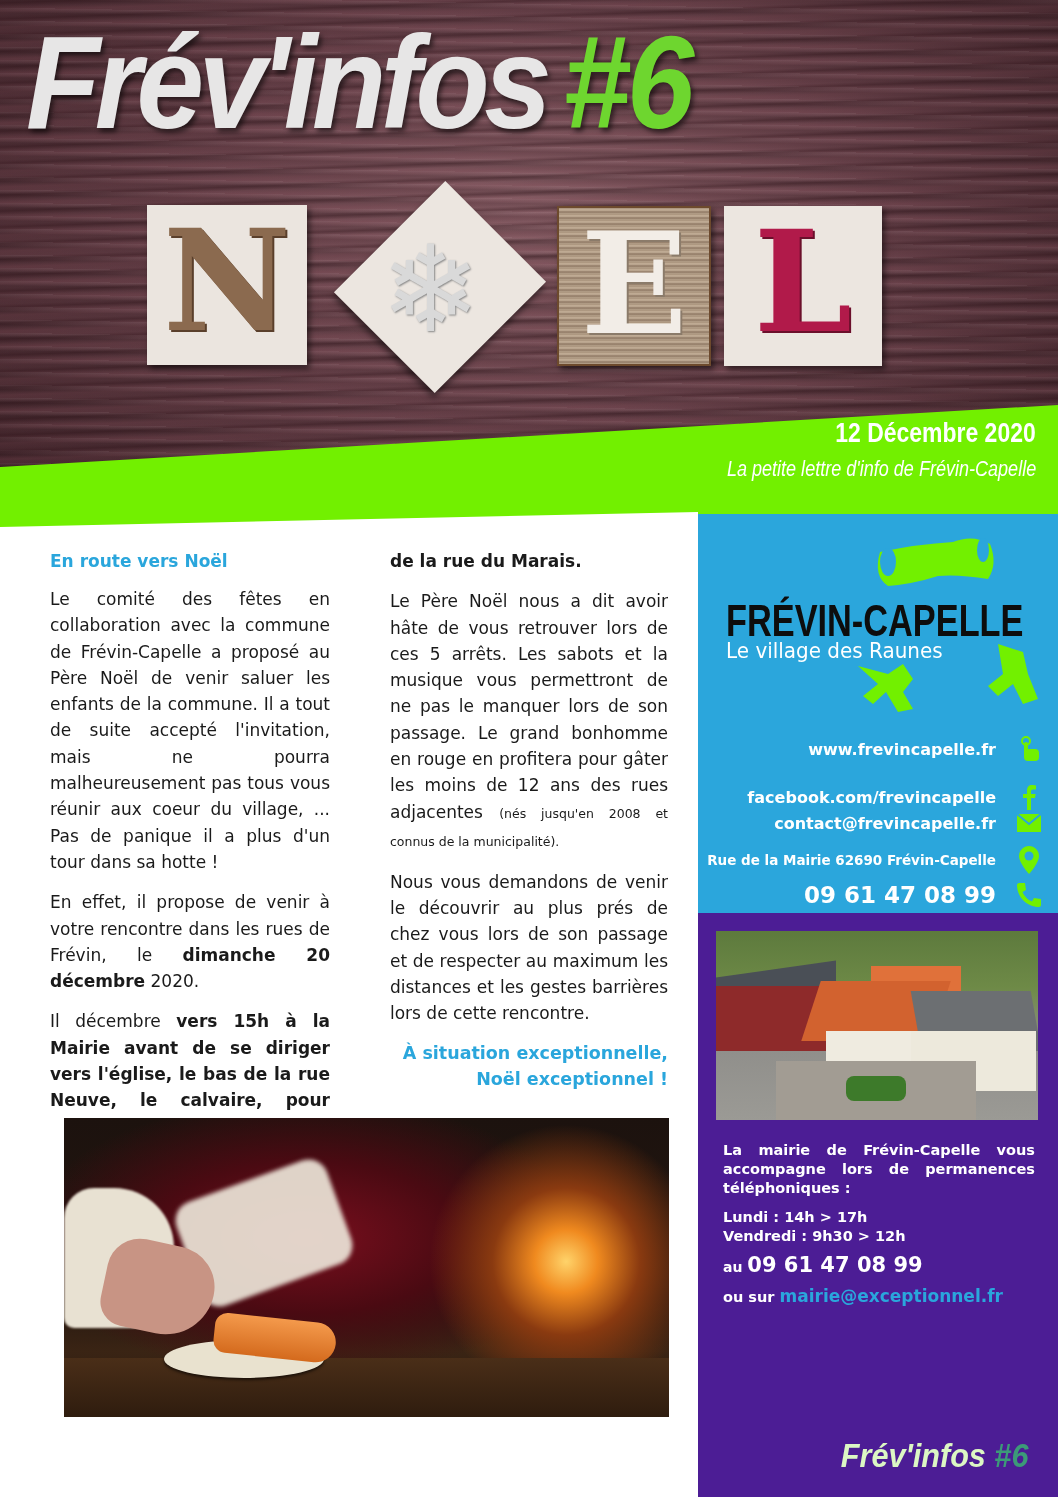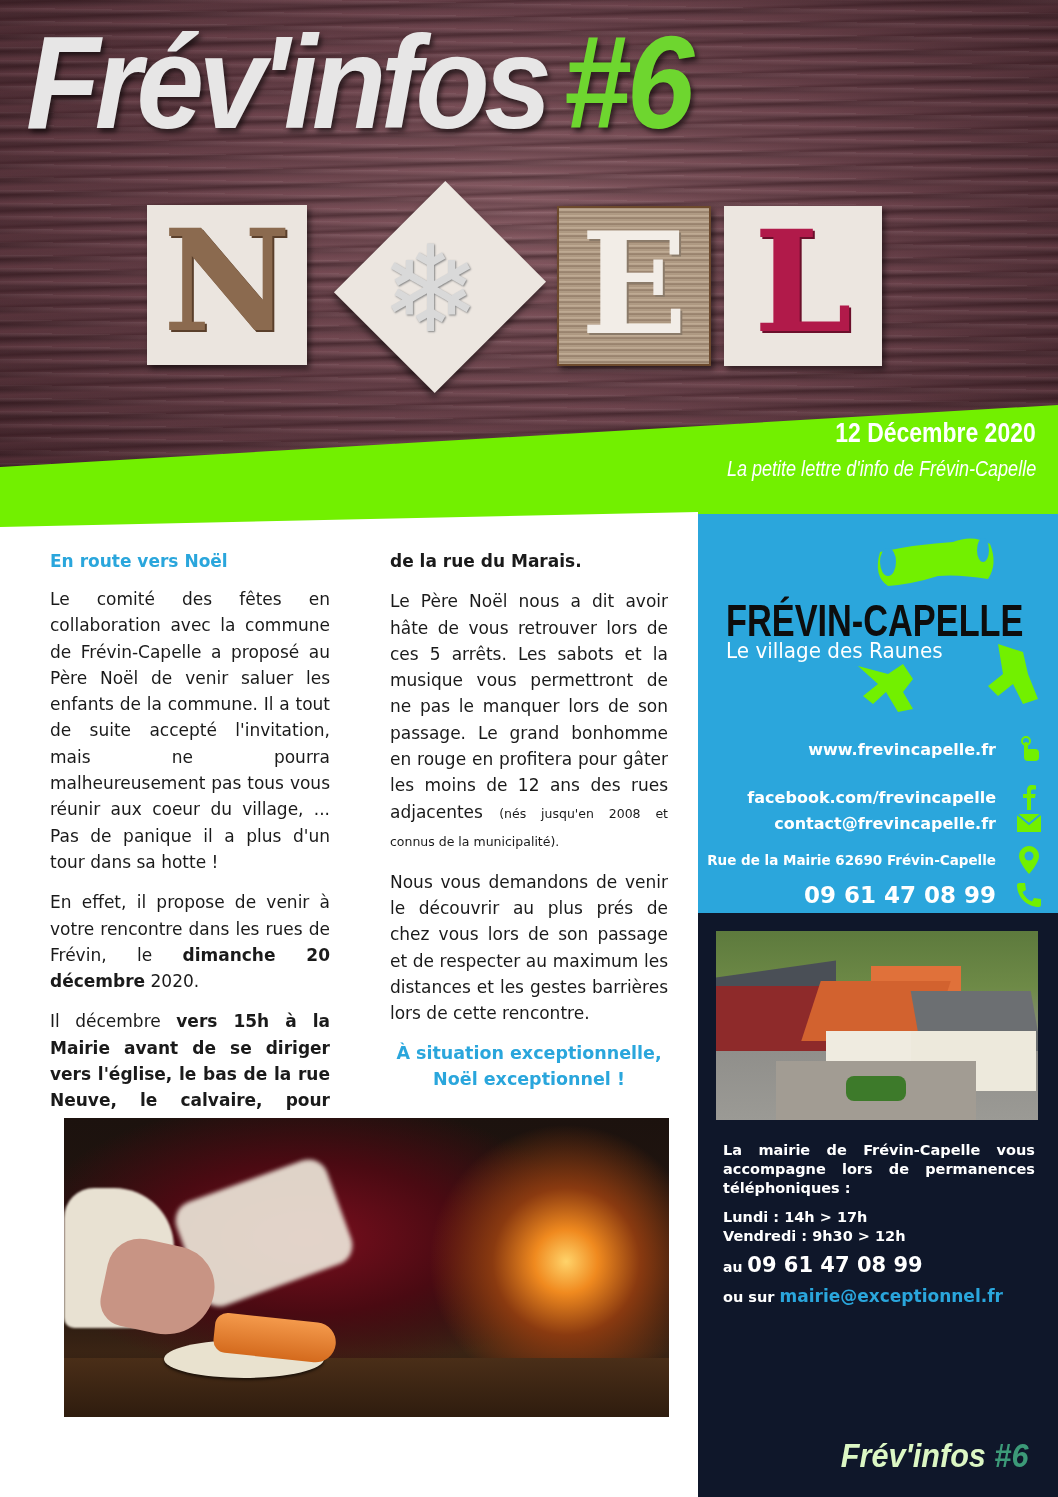--- a/index.html
+++ b/index.html
@@ -58,39 +58,39 @@
   }
 
   
   .col { position:absolute; top:548px; width:280px; font-size:17px; line-height:26.3px; text-align:justify; }
   .col-1 { left:50px; }
   .col-2 { left:390px; width:278px; }
   .col p { margin-bottom:14px; }
   .col h2 { font-size:17px; font-weight:bold; color:#2aa6dc; margin-bottom:12px; line-height:26px; }
   .col b { font-weight:bold; }
   .col .small { font-size:12.5px; line-height:26px; }
-  .col .blue-end { color:#2aa6dc; font-weight:bold; font-size:17.5px; line-height:26px; text-align:center; }
+  .col .blue-end { color:#2aa6dc; font-weight:bold; font-size:17.5px; line-height:26px; text-align:right; }
 
   .photo-santa {
     position:absolute; left:64px; top:1118px; width:605px; height:299px; overflow:hidden;
     background:
       radial-gradient(circle at 83% 48%, #ffd36a 0%, #f08a1f 6%, #8a3a10 14%, rgba(40,15,5,0) 26%),
       radial-gradient(ellipse at 40% 40%, #7a0f1e 0%, #4a0a12 30%, rgba(0,0,0,0) 55%),
       linear-gradient(180deg, #1c120e 0%, #241710 60%, #3a2414 78%, #2a1a10 100%);
   }
   .photo-santa .fur { position:absolute; left:0; top:70px; width:110px; height:140px; background:#e8e1d2; border-radius:30px 60px 40px 10px; filter:blur(1px); }
   .photo-santa .fur2 { position:absolute; left:120px; top:60px; width:160px; height:110px; background:#efe9dc; transform:rotate(-20deg); border-radius:20px; filter:blur(2px); opacity:0.9; }
   .photo-santa .table { position:absolute; left:0; top:240px; width:605px; height:60px; background:linear-gradient(180deg,#4a2e18,#2e1c0e); }
   .photo-santa .plate { position:absolute; left:100px; top:222px; width:160px; height:38px; border-radius:50%; background:#e9e2cf; box-shadow:0 2px 3px rgba(0,0,0,0.6); }
   .photo-santa .carrot { position:absolute; left:150px; top:200px; width:122px; height:40px; border-radius:25px 40px 40px 25px; background:linear-gradient(180deg,#f49a4c,#d46a1d); transform:rotate(6deg); }
   .photo-santa .hand { position:absolute; left:40px; top:125px; width:110px; height:90px; border-radius:40px 50px 60px 30px; background:#c89484; transform:rotate(12deg); }
 
   
   .side-blue { position:absolute; left:698px; top:514px; width:360px; height:399px; background:#2ba6dc; }
-  .side-green { position:absolute; left:698px; top:913px; width:360px; height:584px; background:#0f172a; }
+  .side-green { position:absolute; left:698px; top:913px; width:360px; height:584px; background:#4c1d95; }
 
   .logo-frog { position:absolute; left:0; top:0; width:360px; height:200px; }
   .brand-name {
     position:absolute; left:28px; top:82px; font-family:"Liberation Sans", sans-serif; font-weight:bold;
     font-size:44px; color:#0d0d0d; transform:scaleX(0.78); transform-origin:left top; white-space:nowrap; letter-spacing:0px;
   }
   .brand-sub {
     position:absolute; left:28px; top:125px; font-size:21px; color:#ffffff; white-space:nowrap;
     transform:scaleX(0.95); transform-origin:left top;
   }

